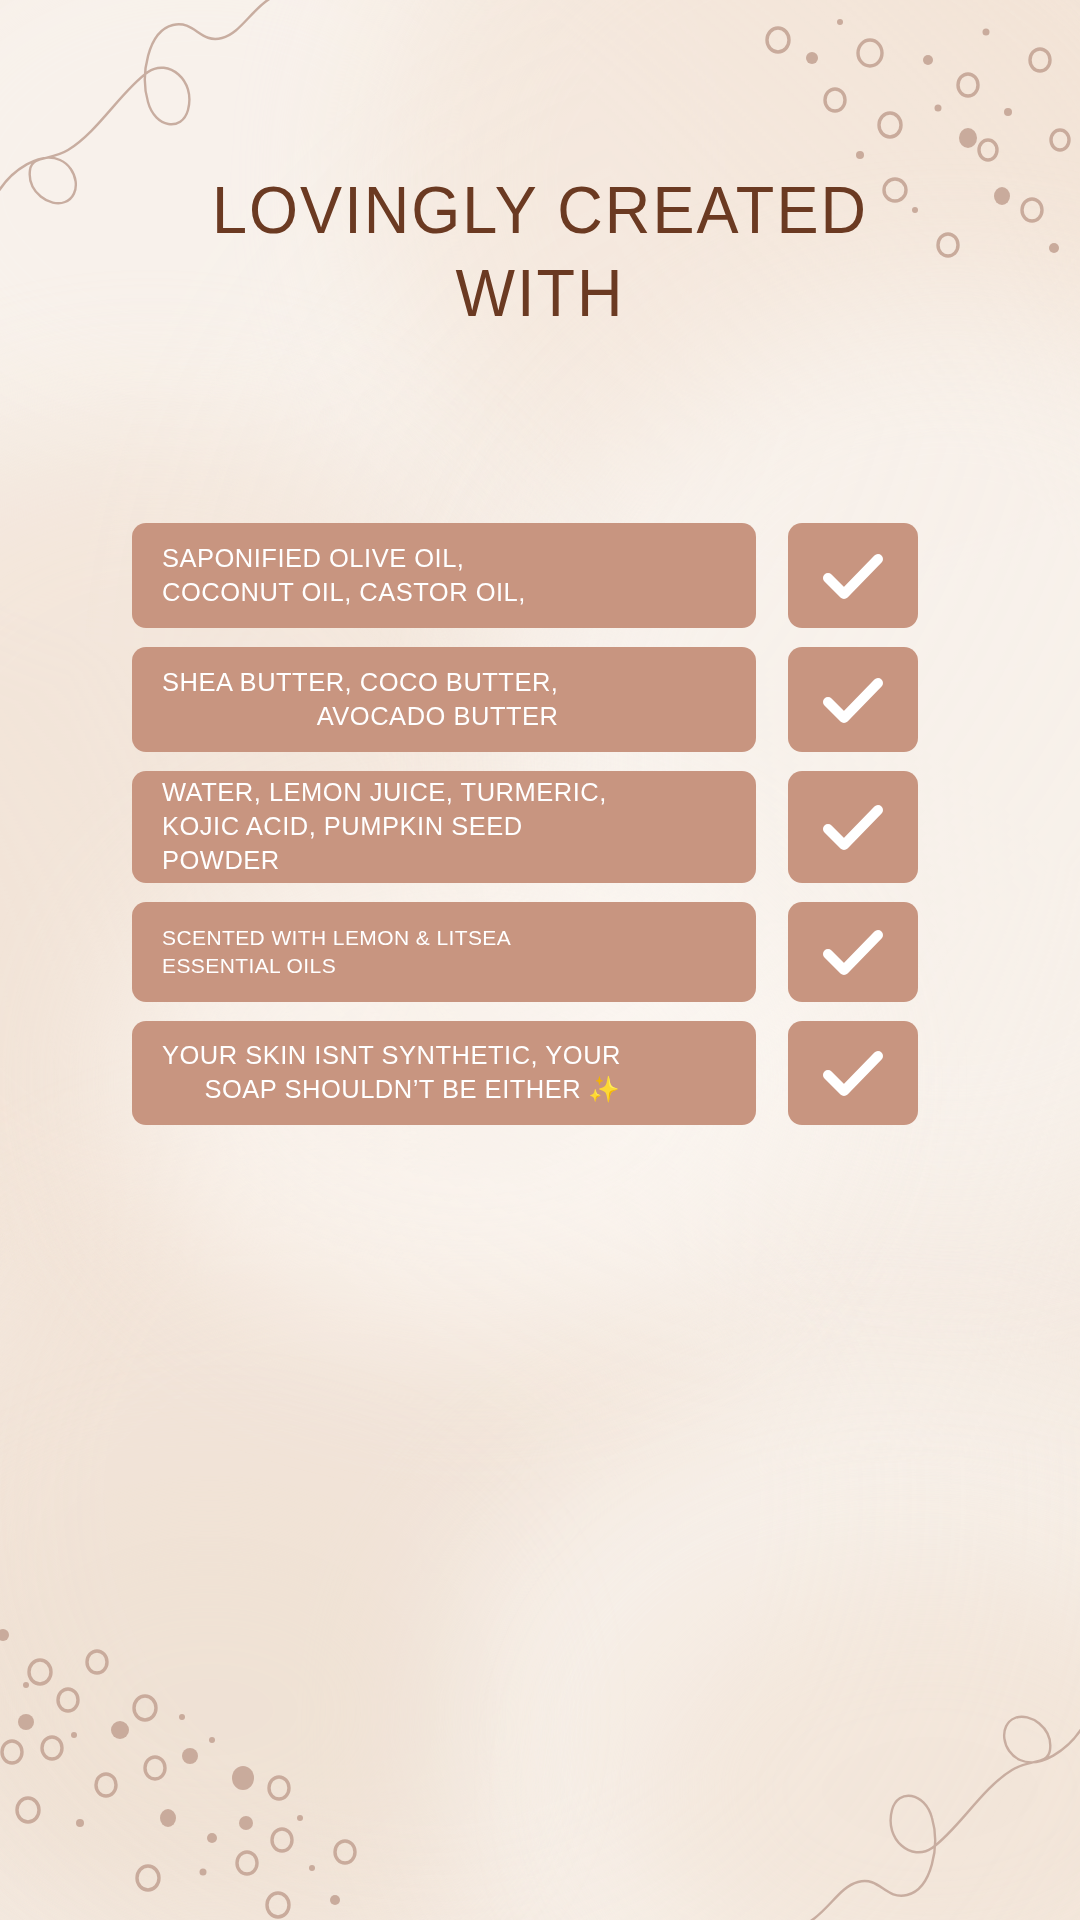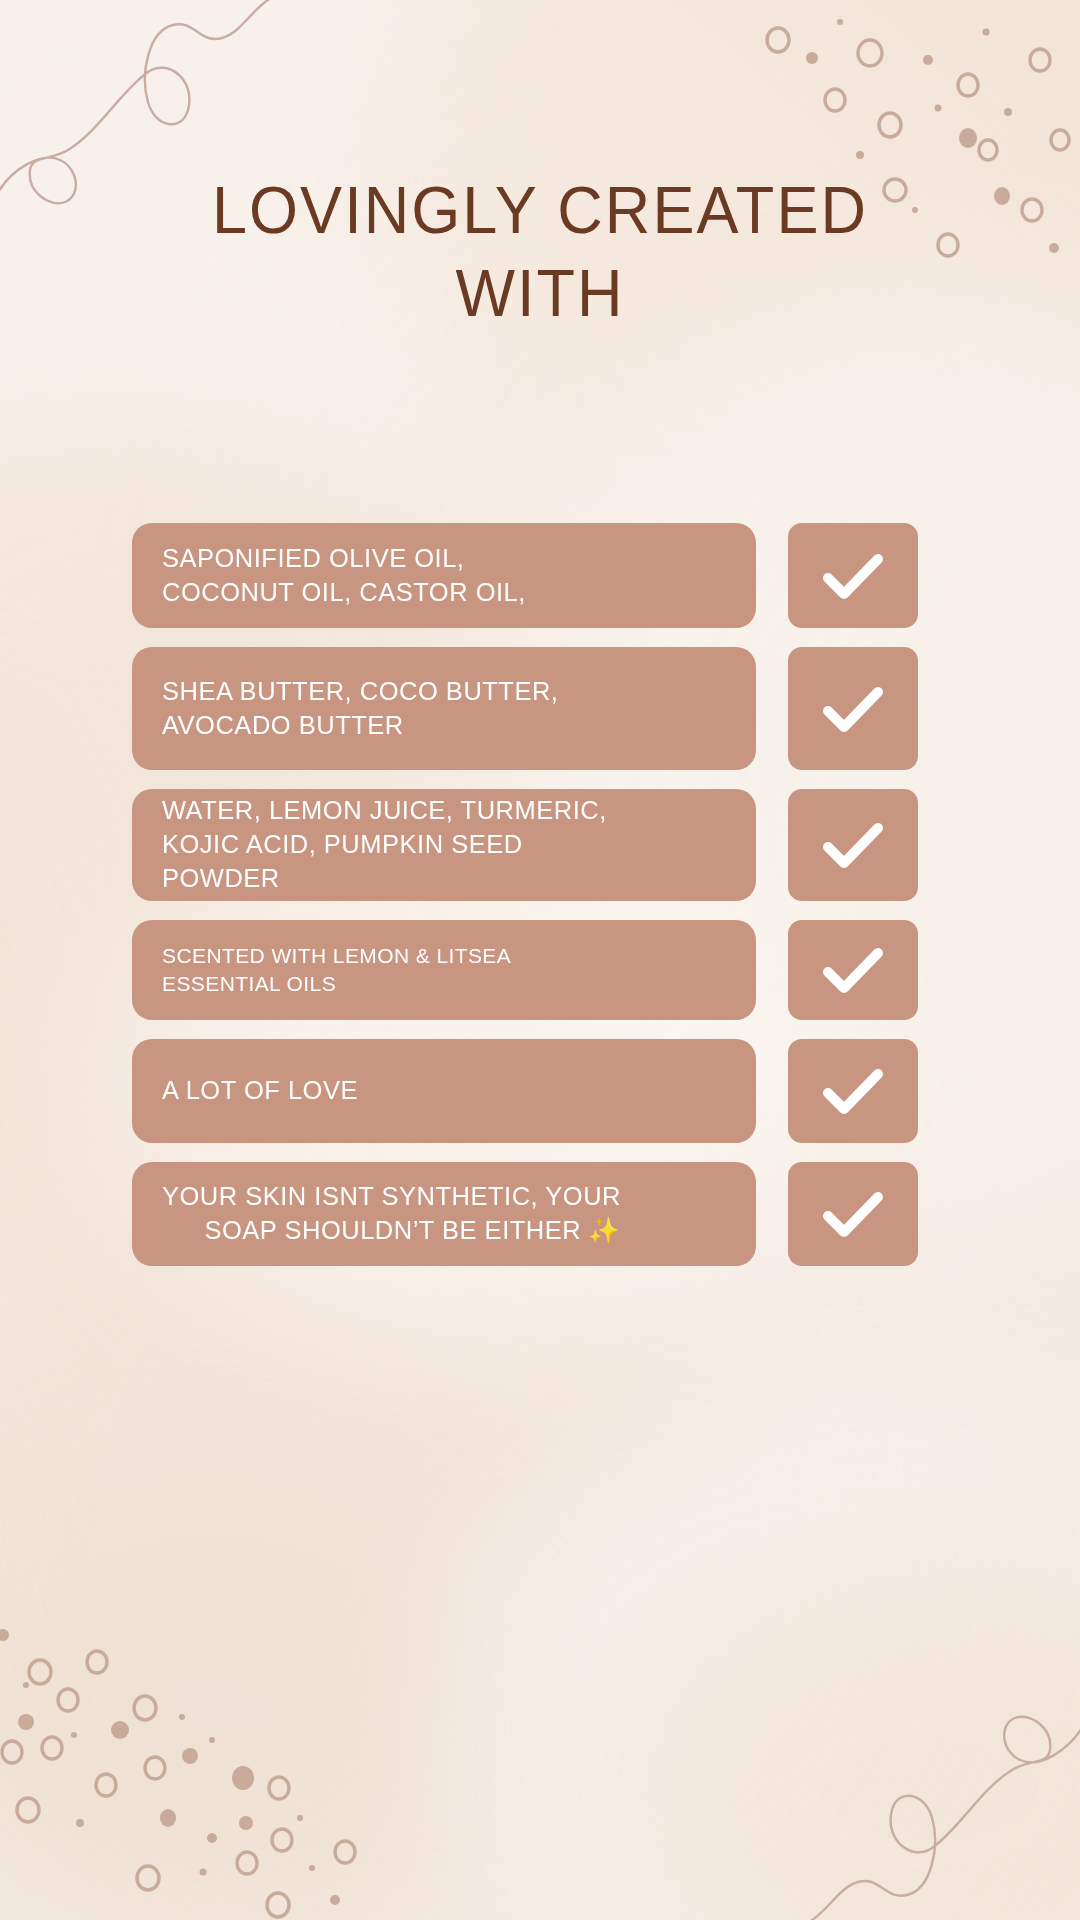--- a/index.html
+++ b/index.html
@@ -53,21 +53,21 @@
     white-space:pre-line;
   }
 
   .rows{position:absolute;left:132px;top:523px;width:786px;}
   .row{display:flex;align-items:stretch;margin-bottom:19px;}
   .row:last-child{margin-bottom:0;text-align:right;}
 
   .label-card{
     width:624px;
     background:#C89580;
-    border-radius:20px;
+    border-radius:14px;
     display:flex;align-items:center;
     padding:0 30px;
     box-sizing:border-box;
     color:#FFFFFF;
   }
   .label-card .txt{
     font-size:25.5px;
     line-height:1.33;
     letter-spacing:.5px;
     font-weight:400;
@@ -80,21 +80,21 @@
     margin-left:32px;
     background:#C89580;
     border-radius:14px;
     display:flex;align-items:center;justify-content:center;
     flex:none;
   }
   .check-box svg{display:block;}
 
   
   .h1{height:105px;}
-  .h2{height:123px;}
+  .h2{height:105px;text-align:right;}
   .h3{height:112px;justify-content:center;}
   .h4{height:100px;}
   .h5{height:104px;}
   .h6{height:104px;}
 </style>
 </head>
 <body>
 
 <div class="bg">
   <div class="wash w1"></div>
@@ -245,30 +245,20 @@
         <span class="txt">SCENTED WITH LEMON &amp; LITSEA
 ESSENTIAL OILS</span>
       </div>
       <div class="check-box">
         <svg width="62" height="48" viewBox="0 0 62 48" fill="none">
           <path d="M6 26 L22 42 L56 7" stroke="#FFFFFF" stroke-width="10" stroke-linecap="round" stroke-linejoin="round"></path>
         </svg>
       </div>
     </div>
 
-    <div class="row h5">
-      <div class="label-card">
-        <span class="txt">A LOT OF LOVE</span>
-      </div>
-      <div class="check-box">
-        <svg width="62" height="48" viewBox="0 0 62 48" fill="none">
-          <path d="M6 26 L22 42 L56 7" stroke="#FFFFFF" stroke-width="10" stroke-linecap="round" stroke-linejoin="round"></path>
-        </svg>
-      </div>
-    </div>
 
     <div class="row h6">
       <div class="label-card">
         <span class="txt">YOUR SKIN ISNT SYNTHETIC, YOUR
 SOAP SHOULDN’T BE EITHER ✨</span>
       </div>
       <div class="check-box">
         <svg width="62" height="48" viewBox="0 0 62 48" fill="none">
           <path d="M6 26 L22 42 L56 7" stroke="#FFFFFF" stroke-width="10" stroke-linecap="round" stroke-linejoin="round"></path>
         </svg>

